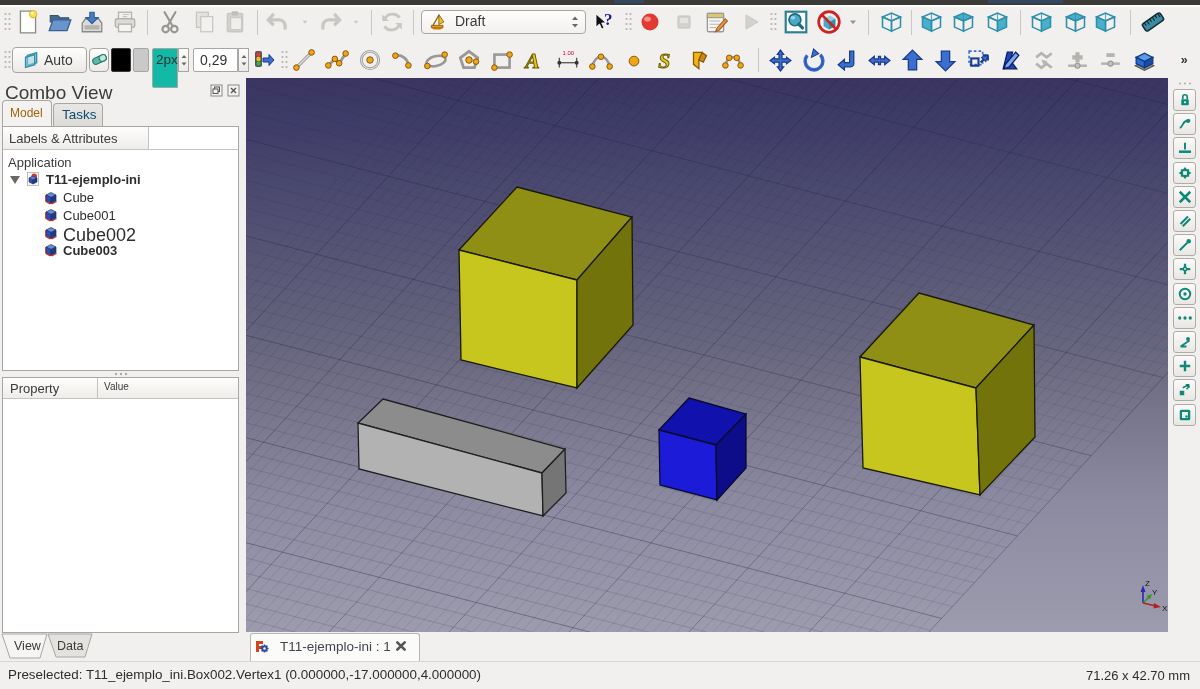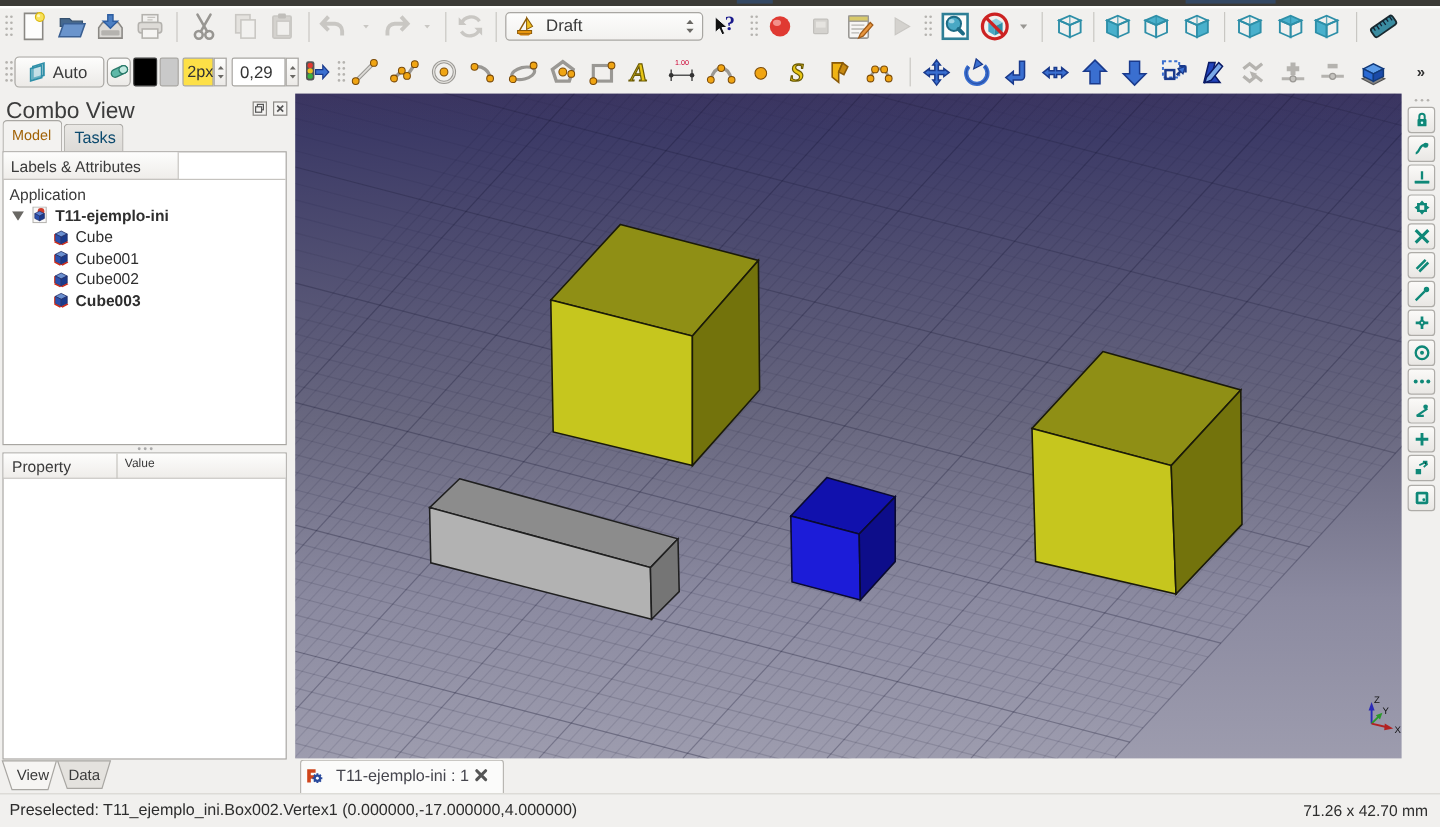--- a/index.html
+++ b/index.html
@@ -213,21 +213,21 @@
 <div class="abs" style="left:44px;top:52px;font-size:14px;color:#3a3a3a">Auto</div>
 <div class="abs" style="left:89px;top:48px;width:20px;height:24px;background:linear-gradient(#fdfdfc,#eceae7);border:1px solid #a8a6a2;border-radius:4px"></div>
 <svg style="position:absolute;left:90px;top:50px" width="19" height="19" viewBox="0 0 24 24">
     <g transform="rotate(-25 12 12)">
       <rect x="3" y="8" width="18" height="8" rx="4" fill="#5fb8a8" stroke="#2a7a6a" stroke-width="1.4"></rect>
       <rect x="12" y="8" width="9" height="8" rx="4" fill="#bfe8df" stroke="#2a7a6a" stroke-width="1.4"></rect>
     </g>
   </svg>
 <div class="abs" style="left:111px;top:48px;width:20px;height:24px;background:#000;border:1px solid #3a3a3a;border-radius:2px"></div>
 <div class="abs" style="left:133px;top:48px;width:16px;height:24px;background:#c9c9c9;border:1px solid #a8a6a2;border-radius:2px"></div>
-<div class="abs" style="left:152px;top:48px;width:26px;height:24px;background:#fde047;border:1px solid #a8a6a2;border-radius:2px 0 0 2px;font-size:13.5px;color:#333;padding:3px 0 0 3px">2px</div>
+<div class="abs" style="left:152px;top:48px;width:26px;height:40px;background:#14b8a6;border:1px solid #a8a6a2;border-radius:2px 0 0 2px;font-size:13.5px;color:#333;padding:3px 0 0 3px">2px</div>
 <div class="abs" style="left:178px;top:48px;width:11px;height:24px;background:linear-gradient(#fdfdfc,#eceae7);border:1px solid #a8a6a2"></div>
 <svg class="abs" style="left:180px;top:53px" width="8" height="15" viewBox="0 0 8 15">
     <path d="M1.5 5 L4 2 L6.5 5 z" fill="#6a6864"></path>
     <path d="M1.5 9.5 L4 12.5 L6.5 9.5 z" fill="#6a6864"></path>
   </svg>
 <div class="abs" style="left:193px;top:48px;width:45px;height:24px;background:#fff;border:1px solid #a8a6a2;border-radius:2px 0 0 2px;font-size:14px;color:#333;padding:3px 0 0 6px">0,29</div>
 <div class="abs" style="left:238px;top:48px;width:11px;height:24px;background:linear-gradient(#fdfdfc,#eceae7);border:1px solid #a8a6a2"></div>
 <svg class="abs" style="left:240px;top:53px" width="8" height="15" viewBox="0 0 8 15">
     <path d="M1.5 5 L4 2 L6.5 5 z" fill="#6a6864"></path>
     <path d="M1.5 9.5 L4 12.5 L6.5 9.5 z" fill="#6a6864"></path>
@@ -423,21 +423,21 @@
   </svg>
 <div class="abs" style="left:63px;top:207.5px;font-size:13px;color:#2e2e2e">Cube001</div>
 <svg class="abs" style="left:44px;top:224.5px" width="14" height="15" viewBox="0 0 14 15">
     <path d="M2 5 L7 2.5 L12 5 L7 7.5 z" fill="#6a8fd0" stroke="#23306a" stroke-width="0.7"></path>
     <path d="M2 5 V11 L7 13.5 V7.5 z" fill="#2a4fae" stroke="#23306a" stroke-width="0.7"></path>
     <path d="M12 5 V11 L7 13.5 V7.5 z" fill="#1a3a8c" stroke="#23306a" stroke-width="0.7"></path>
     <path d="M2 11 l5 2.5 -1 .9 -5-2.6 z" fill="#cc2a1a"></path>
     <path d="M12 11 l-5 2.5 1 .9 5-2.6 z" fill="#cc2a1a"></path>
     <path d="M2 5 v6 l-0.9 0.3 v-6 z" fill="#cc2a1a" opacity="0.9"></path>
   </svg>
-<div class="abs" style="left:63px;top:225.0px;font-size:13px;color:#2e2e2e">Cube002</div>
+<div class="abs" style="left:63px;top:225.0px;font-size:18px;color:#2e2e2e">Cube002</div>
 <svg class="abs" style="left:44px;top:242px" width="14" height="15" viewBox="0 0 14 15">
     <path d="M2 5 L7 2.5 L12 5 L7 7.5 z" fill="#6a8fd0" stroke="#23306a" stroke-width="0.7"></path>
     <path d="M2 5 V11 L7 13.5 V7.5 z" fill="#2a4fae" stroke="#23306a" stroke-width="0.7"></path>
     <path d="M12 5 V11 L7 13.5 V7.5 z" fill="#1a3a8c" stroke="#23306a" stroke-width="0.7"></path>
     <path d="M2 11 l5 2.5 -1 .9 -5-2.6 z" fill="#cc2a1a"></path>
     <path d="M12 11 l-5 2.5 1 .9 5-2.6 z" fill="#cc2a1a"></path>
     <path d="M2 5 v6 l-0.9 0.3 v-6 z" fill="#cc2a1a" opacity="0.9"></path>
   </svg>
 <div class="abs" style="left:63px;top:242.5px;font-size:13px;font-weight:bold;color:#2e2e2e">Cube003</div>
 <svg class="abs" style="left:114px;top:372px" width="14" height="4" viewBox="0 0 14 4">

